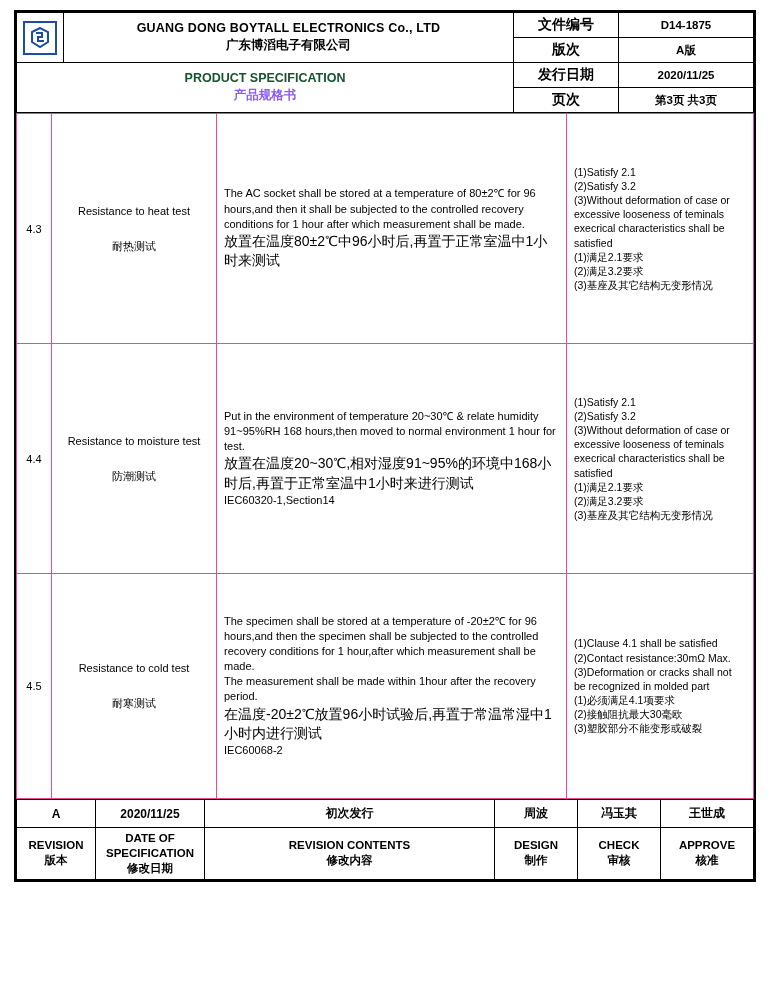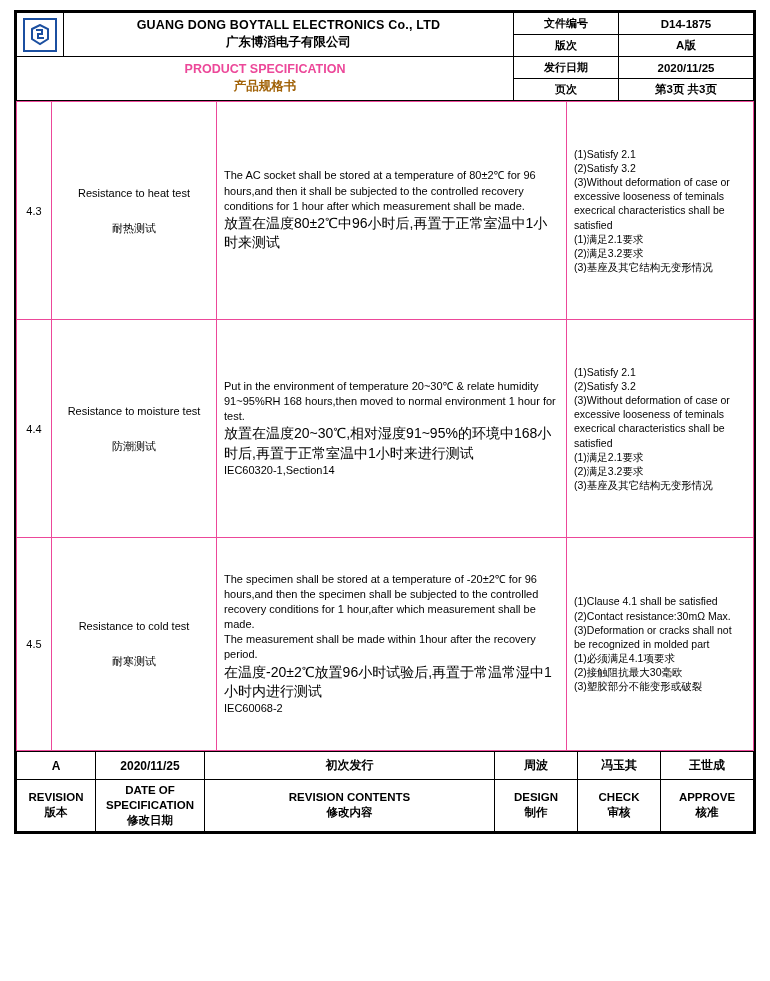--- a/index.html
+++ b/index.html
@@ -70,34 +70,34 @@
   .company-cn {
     font-weight: bold;
     font-size: 12.5px;
     margin-top: 2px;
   }
   .title-cell {
     text-align: center;
     padding: 4px 2px;
   }
   .title-en {
-    color: #ec4899;
+    color: #14532d;
     font-weight: bold;
     font-size: 12.5px;
   }
   .title-cn {
-    color: #a16207;
+    color: #8b5cf6;
     font-weight: bold;
     font-size: 12.5px;
     margin-top: 2px;
   }
   .hdr-label {
     text-align: center;
     font-weight: bold;
-    font-size: 11px;
+    font-size: 14px;
     padding: 3px 2px;
     width: 100px;
   }
   .hdr-value {
     text-align: center;
     font-weight: bold;
     font-size: 11.5px;
     padding: 3px 2px;
     width: 130px;
   }
@@ -107,21 +107,21 @@
     width: 100%;
     border-left: 1px solid #000;
     border-right: 1px solid #000;
   }
   .body-table td {
     border: 1px solid #ec4899;
     vertical-align: middle;
   }
   .col-no { width: 34px; text-align: center; font-size: 11px; }
   .col-item { width: 152px; text-align: center; padding: 4px 6px; }
-  .col-desc { padding: 16px 7px; vertical-align: top; }
+  .col-desc { padding: 22px 7px; vertical-align: top; }
   .col-req { width: 172px; padding: 6px 7px; vertical-align: top; }
   .item-en { font-size: 11px; line-height: 1.35; }
   .item-cn { font-size: 11px; line-height: 1.35; margin-top: 20px; }
   .desc-line { font-size: 11px; line-height: 1.38; }
   .desc-cn { font-size: 14px; line-height: 1.38; }
   .req-line { font-size: 10.5px; line-height: 1.35; }
   .note-row td {
     height: 150px;
     vertical-align: top;
     padding: 6px 8px;

